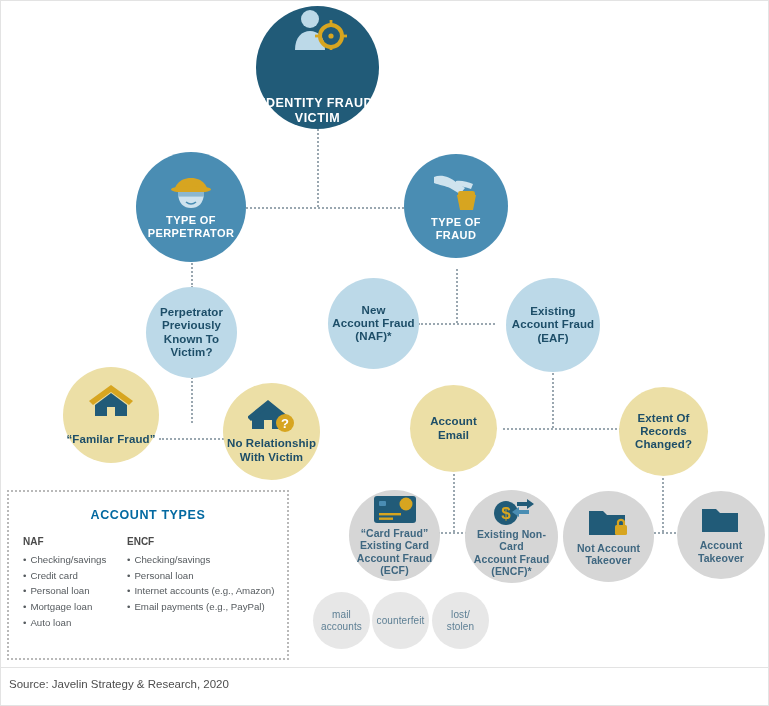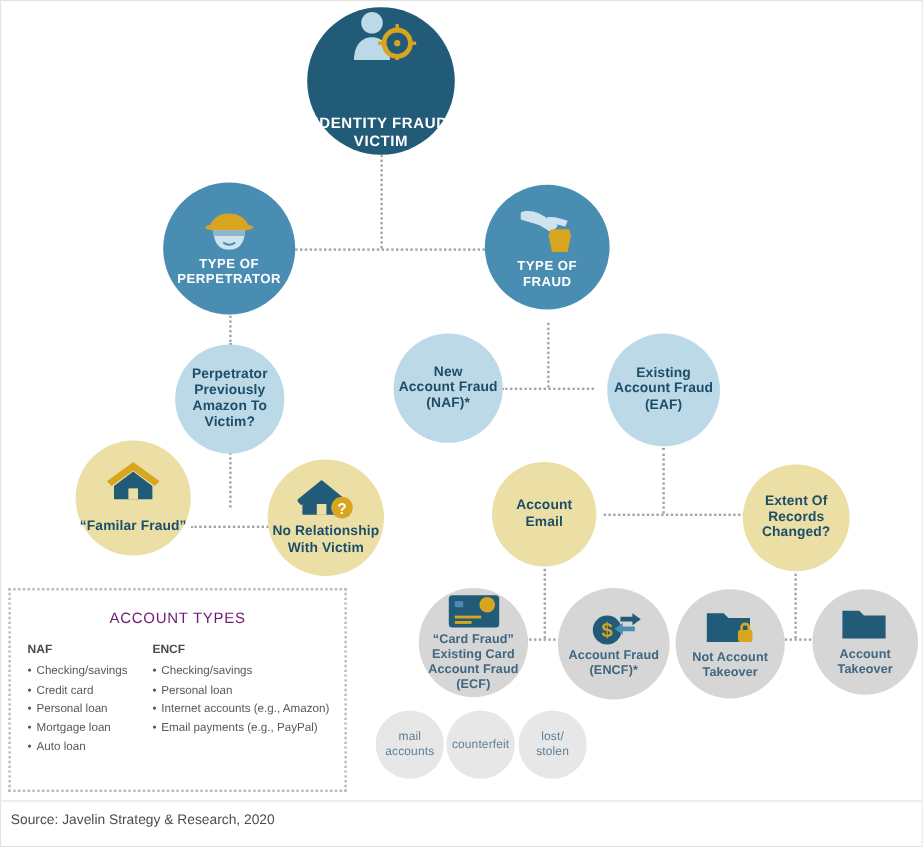--- a/index.html
+++ b/index.html
@@ -120,23 +120,23 @@
   
   #legend {
     position: absolute;
     box-sizing: border-box;
     border: 2px dotted #b9b9b9;
     background: #ffffff;
     z-index: 5;
   }
   #legend .legend-title {
     text-align: center;
-    font-weight: normal;
+    font-weight: bold;
     font-size: 12.5px;
-    color: #701a75;
+    color: #0369a1;
     letter-spacing: 0.6px;
     margin: 16px 0 14px 0;
   }
   #legend .cols {
     display: flex;
     padding: 0 14px;
   }
   #legend .col {
     flex: 0 0 auto;
   }
@@ -271,21 +271,21 @@
     <div class="label">
       <div>TYPE OF</div>
       <div>FRAUD</div>
     </div>
   </div>
 
   <div class="node lightblue" style="left:145px; top:286px; width:91px; height:91px;">
     <div class="label">
       <div>Perpetrator</div>
       <div>Previously</div>
-      <div>Amazon To</div>
+      <div>Known To</div>
       <div>Victim?</div>
     </div>
   </div>
 
   <div class="node lightblue" style="left:327px; top:277px; width:91px; height:91px;">
     <div class="label">
       <div>New</div>
       <div>Account Fraud</div>
       <div>(NAF)*</div>
     </div>
@@ -364,20 +364,21 @@
   <div class="node grey" style="left:464px; top:489px; width:93px; height:93px;">
     <span class="icon" style="margin-bottom:2px;">
       <svg width="46" height="30" viewBox="0 0 46 30">
         <circle cx="17" cy="17" r="12" fill="#215b78"></circle>
         <text x="17" y="23" font-family="Liberation Sans, sans-serif" font-size="17" font-weight="bold" fill="#d7a520" text-anchor="middle">$</text>
         <path d="M28 6 L38 6 L38 3 L45 8 L38 13 L38 10 L28 10 Z" fill="#215b78"></path>
         <path d="M40 14 L30 14 L30 11 L23 16 L30 21 L30 18 L40 18 Z" fill="#4a8db3"></path>
       </svg>
     </span>
     <div class="label">
+      <div>Existing Non-Card</div>
       <div>Account Fraud</div>
       <div>(ENCF)*</div>
     </div>
   </div>
 
   <div class="node grey" style="left:562px; top:490px; width:91px; height:91px;">
     <span class="icon" style="margin-bottom:4px;">
       <svg width="44" height="31" viewBox="0 0 44 31">
         <path d="M2 4 L16 4 L20 8 L38 8 L38 28 L2 28 Z" fill="#215b78"></path>
         <rect x="28" y="18" width="12" height="10" rx="1.6" fill="#d7a520"></rect>

